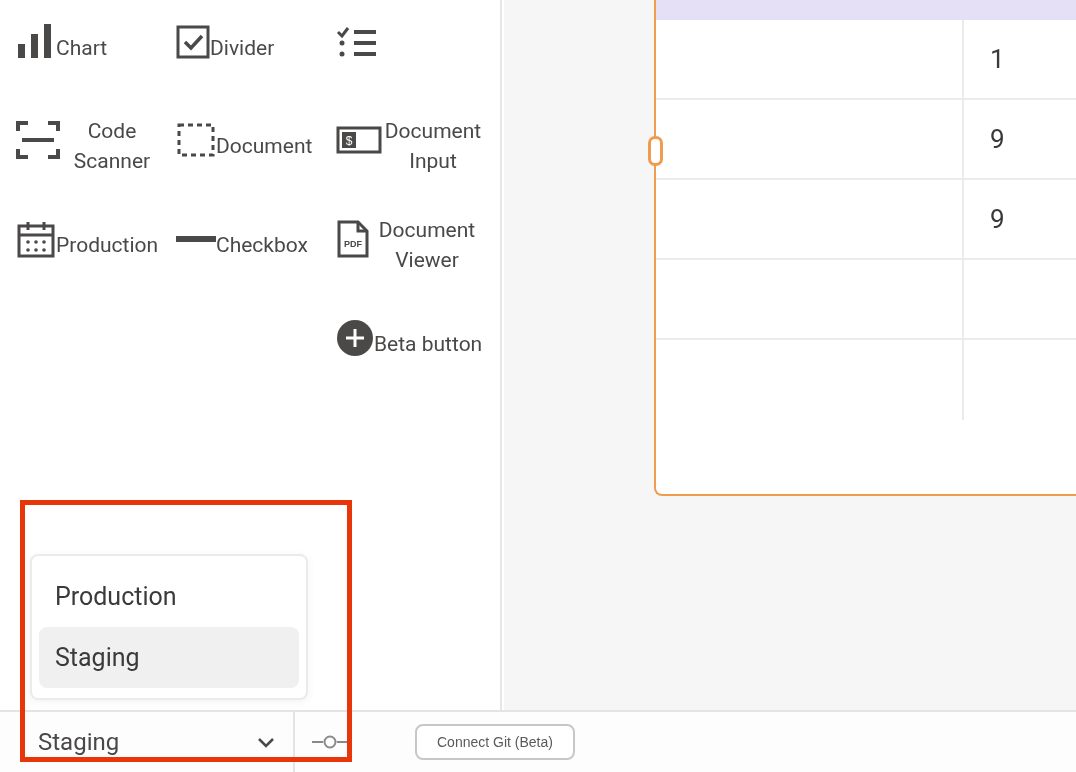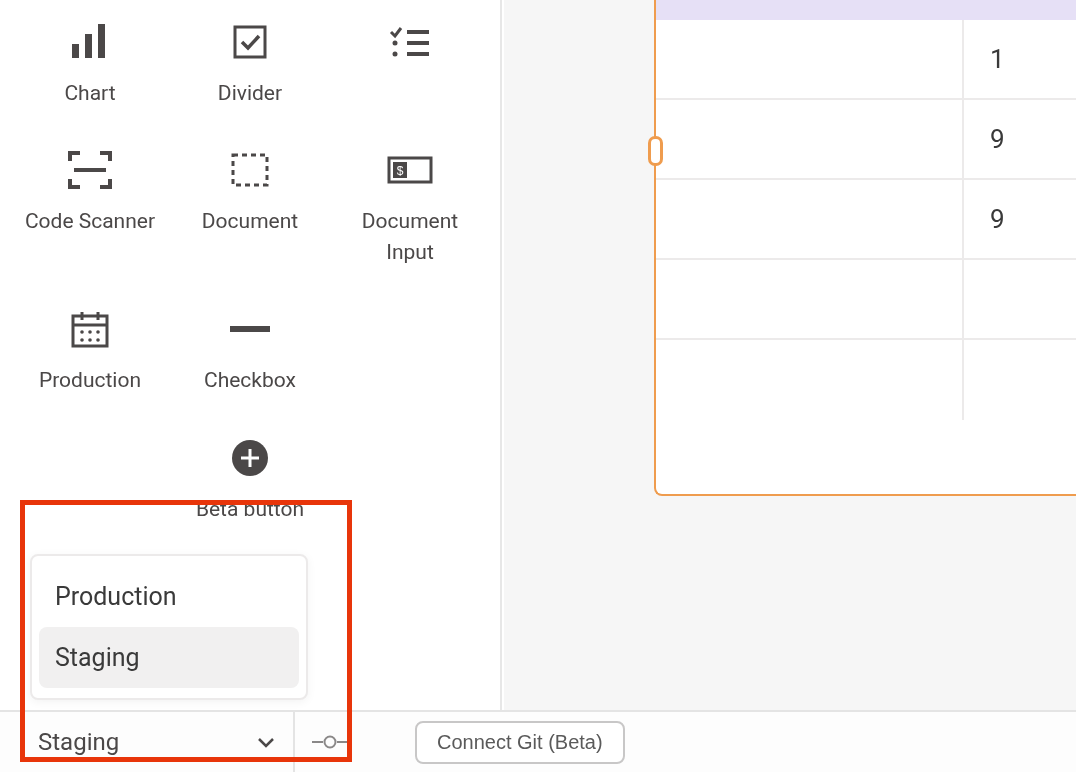--- a/index.html
+++ b/index.html
@@ -22,21 +22,22 @@
   border-right: 2px solid #e7e7e7;
 }
 .components-grid {
   display: grid;
   grid-template-columns: repeat(3, 1fr);
   gap: 10px 0;
   padding: 0 10px 0 10px;
 }
 .comp-cell {
   display: flex;
-  flex-direction: column;
+  flex-direction: row;
+  align-items: center;
   padding: 18px 6px 10px 6px;
   cursor: pointer;
 }
 .comp-icon {
   height: 48px;
   display: flex;
   align-items: center;
   justify-content: center;
   margin-bottom: 12px;
 }
@@ -77,21 +78,21 @@
   width: 70px;
   display: flex;
   align-items: center;
   justify-content: center;
 }
 .connect-git-btn {
   margin-left: 50px;
   border: 2px solid #c8c7c7;
   border-radius: 8px;
   padding: 8px 20px;
-  font-size: 20px;
+  font-size: 14px;
   color: #5a5a5a;
   background: #fff;
   cursor: pointer;
 }
 
 .dropdown-popup {
   position: absolute;
   left: 30px;
   bottom: 72px;
   width: 278px;
@@ -270,20 +271,30 @@
 
     <div class="comp-cell">
       <div class="comp-icon">
         <svg width="40" height="10" viewBox="0 0 40 10">
           <rect x="0" y="2" width="40" height="6" class="icon-fill"></rect>
         </svg>
       </div>
       <div class="comp-label">Checkbox</div>
     </div>
 
+    <div class="comp-cell">
+      <div class="comp-icon">
+        <svg width="34" height="40" viewBox="0 0 34 40">
+          <path d="M3 3 L22 3 L31 12 L31 37 L3 37 Z" class="icon-svg" stroke-width="3"></path>
+          <path d="M22 3 L22 12 L31 12" class="icon-svg" stroke-width="3"></path>
+          <text x="17" y="28" font-size="9" class="icon-fill" text-anchor="middle" font-family="Arial" font-weight="bold">PDF</text>
+        </svg>
+      </div>
+      <div class="comp-label">Document Viewer</div>
+    </div>
 
     <div class="comp-cell"></div>
     <div class="comp-cell"></div>
 
     <div class="comp-cell">
       <div class="comp-icon">
         <svg width="38" height="38" viewBox="0 0 38 38">
           <circle cx="19" cy="19" r="18" class="icon-fill"></circle>
           <line x1="19" y1="10" x2="19" y2="28" stroke="#fff" stroke-width="3"></line>
           <line x1="10" y1="19" x2="28" y2="19" stroke="#fff" stroke-width="3"></line>

